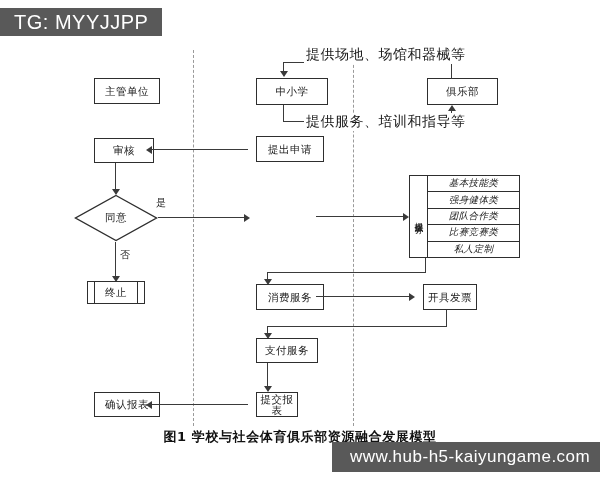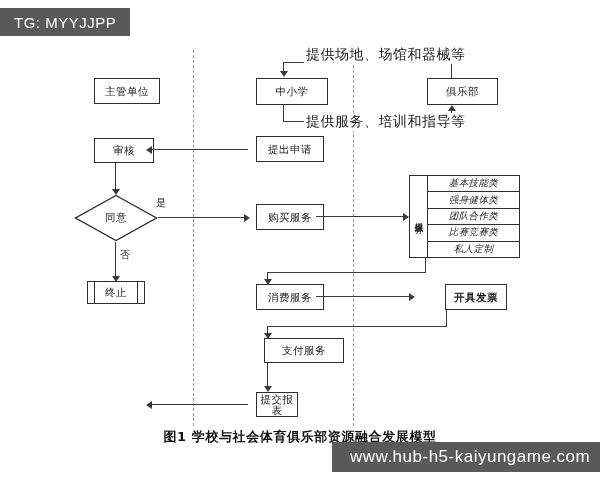--- a/index.html
+++ b/index.html
@@ -15,21 +15,21 @@
   
   .wm{
     position:absolute;
     background:#595959;
     color:#ffffff;
     font-family:"Liberation Sans",sans-serif;
     display:flex;align-items:center;
     letter-spacing:.5px;
     white-space:nowrap;
   }
-  #wm-top{left:0;top:8px;height:28px;padding:0 14px;font-size:15px;}
+  #wm-top{left:0;top:8px;height:28px;padding:0 14px;font-size:20px;}
   #wm-bottom{left:332px;top:442px;height:30px;width:268px;padding-left:18px;font-size:17px;}
 
   
   .node{
     position:absolute;
     border:1.4px solid #2e2e2e;
     background:#ffffff;
     color:#1a1a1a;
     display:flex;align-items:center;justify-content:center;
     font-size:10.5px;
@@ -153,23 +153,20 @@
   <div class="elabel small" style="left:154px;top:196px;">是</div>
 
   <div class="ln lnv" style="left:115px;top:242px;height:36px;"></div>
   <div class="ah ah-d" style="left:111.5px;top:276px;"></div>
   <div class="elabel small" style="left:118px;top:248px;">否</div>
 
   <div class="terminal" style="left:87px;top:281px;width:58px;height:23px;text-align:center;">
     <div class="inner">终止</div>
   </div>
 
-  <div class="node" style="left:248px;top:204px;width:68px;height:26px;">
-    <span>购买服务</span>
-  </div>
 
   <div class="ln lnh" style="left:316px;top:216px;width:89px;"></div>
   <div class="ah ah-r" style="left:403px;top:212.5px;"></div>
 
   <div class="svc-wrap" style="left:409px;top:175px;width:111px;height:83px;">
     <div class="svc-label">提供服务</div>
     <div class="svc-rows">
       <div class="svc-row">基本技能类</div>
       <div class="svc-row">强身健体类</div>
       <div class="svc-row">团队合作类</div>
@@ -179,41 +176,44 @@
   </div>
 
   <div class="ln lnv" style="left:425px;top:258px;height:15px;"></div>
   <div class="ln lnh" style="left:267px;top:272px;width:159px;"></div>
   <div class="ln lnv" style="left:267px;top:272px;height:8px;"></div>
   <div class="ah ah-d" style="left:263.5px;top:279px;"></div>
 
   <div class="node" style="left:248px;top:284px;width:68px;height:26px;">
     <span>消费服务</span>
   </div>
-  <div class="node" style="left:437px;top:284px;width:62px;height:26px;font-weight:bold;">
+  <div class="node" style="left:415px;top:284px;width:54px;height:26px;">
     <span>开具发票</span>
   </div>
   <div class="ln lnh" style="left:316px;top:296px;width:95px;"></div>
   <div class="ah ah-r" style="left:409px;top:292.5px;"></div>
 
   <div class="ln lnv" style="left:446px;top:310px;height:17px;"></div>
   <div class="ln lnh" style="left:267px;top:326px;width:180px;"></div>
   <div class="ln lnv" style="left:267px;top:326px;height:8px;"></div>
   <div class="ah ah-d" style="left:263.5px;top:333px;"></div>
 
-  <div class="node" style="left:256px;top:338px;width:80px;height:25px;">
+  <div class="node" style="left:248px;top:338px;width:62px;height:25px;">
     <span>支付服务</span>
   </div>
 
   <div class="ln lnv" style="left:267px;top:363px;height:25px;"></div>
   <div class="ah ah-d" style="left:263.5px;top:386px;"></div>
 
   <div class="node" style="left:248px;top:392px;width:42px;height:25px;">
     <span>提交报表</span>
   </div>
+  <div class="node" style="left:86px;top:392px;width:66px;height:25px;">
+    <span>确认报表</span>
+  </div>
   <div class="ln lnh" style="left:152px;top:404px;width:96px;"></div>
   <div class="ah ah-l" style="left:146px;top:400.5px;"></div>
 
   <div id="caption">图1  学校与社会体育俱乐部资源融合发展模型</div>
 
   <div class="wm" id="wm-top">TG: MYYJJPP</div>
   <div class="wm" id="wm-bottom">www.hub-h5-kaiyungame.com</div>
 
 </div>
 

